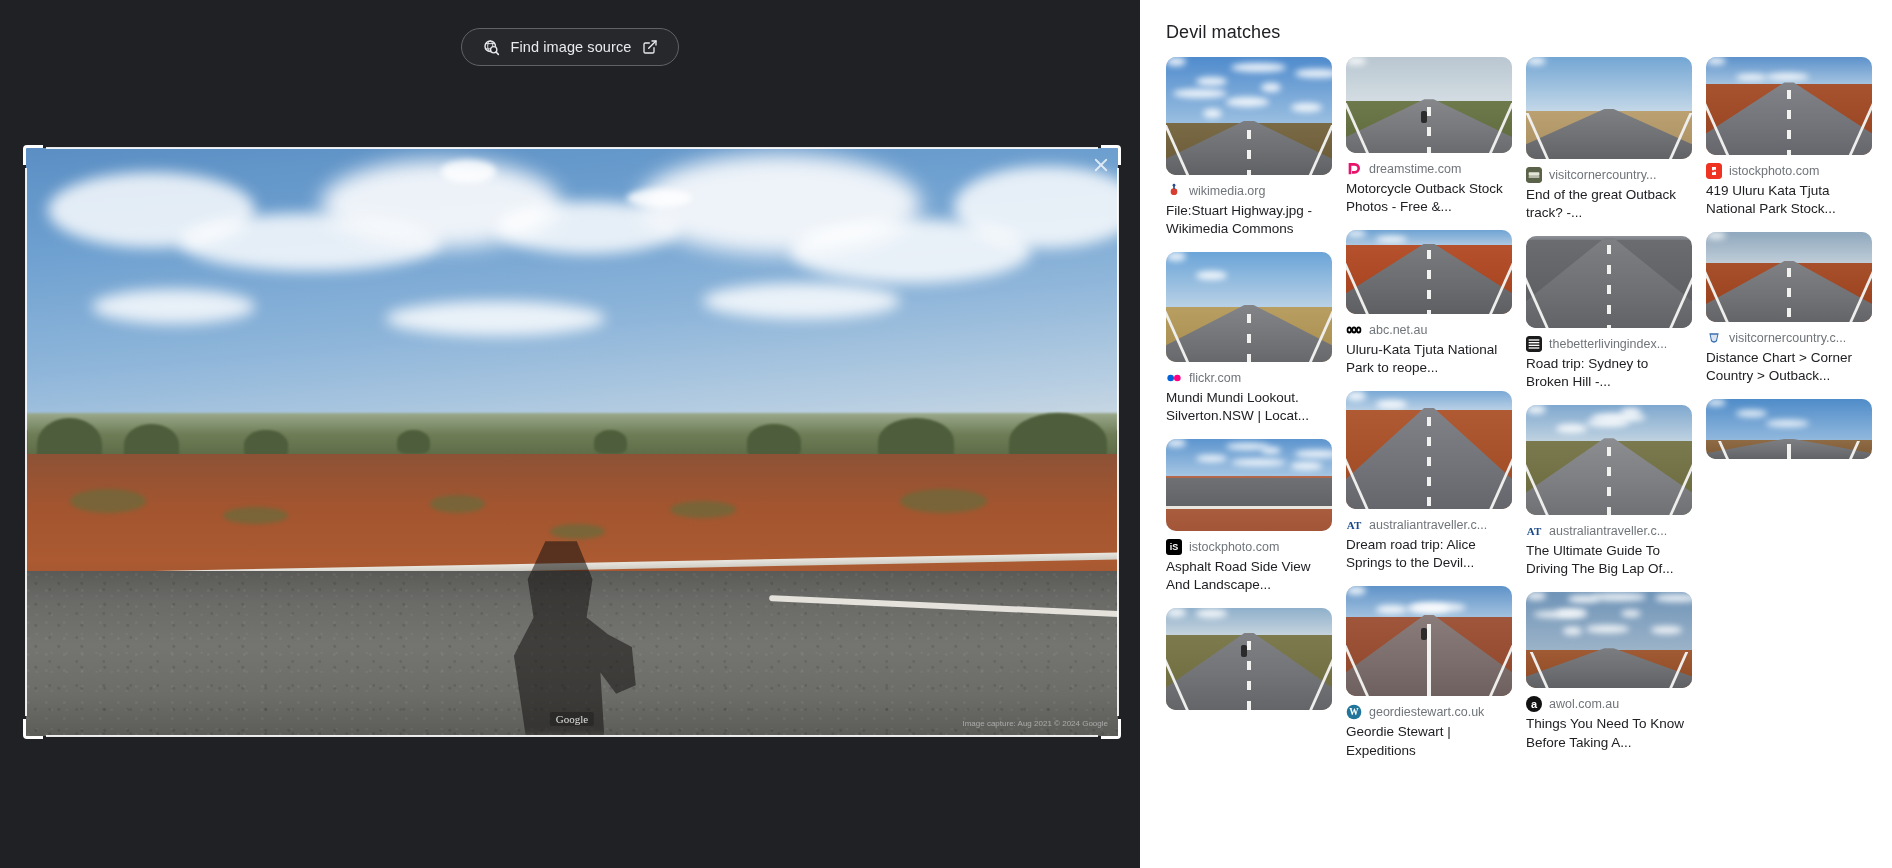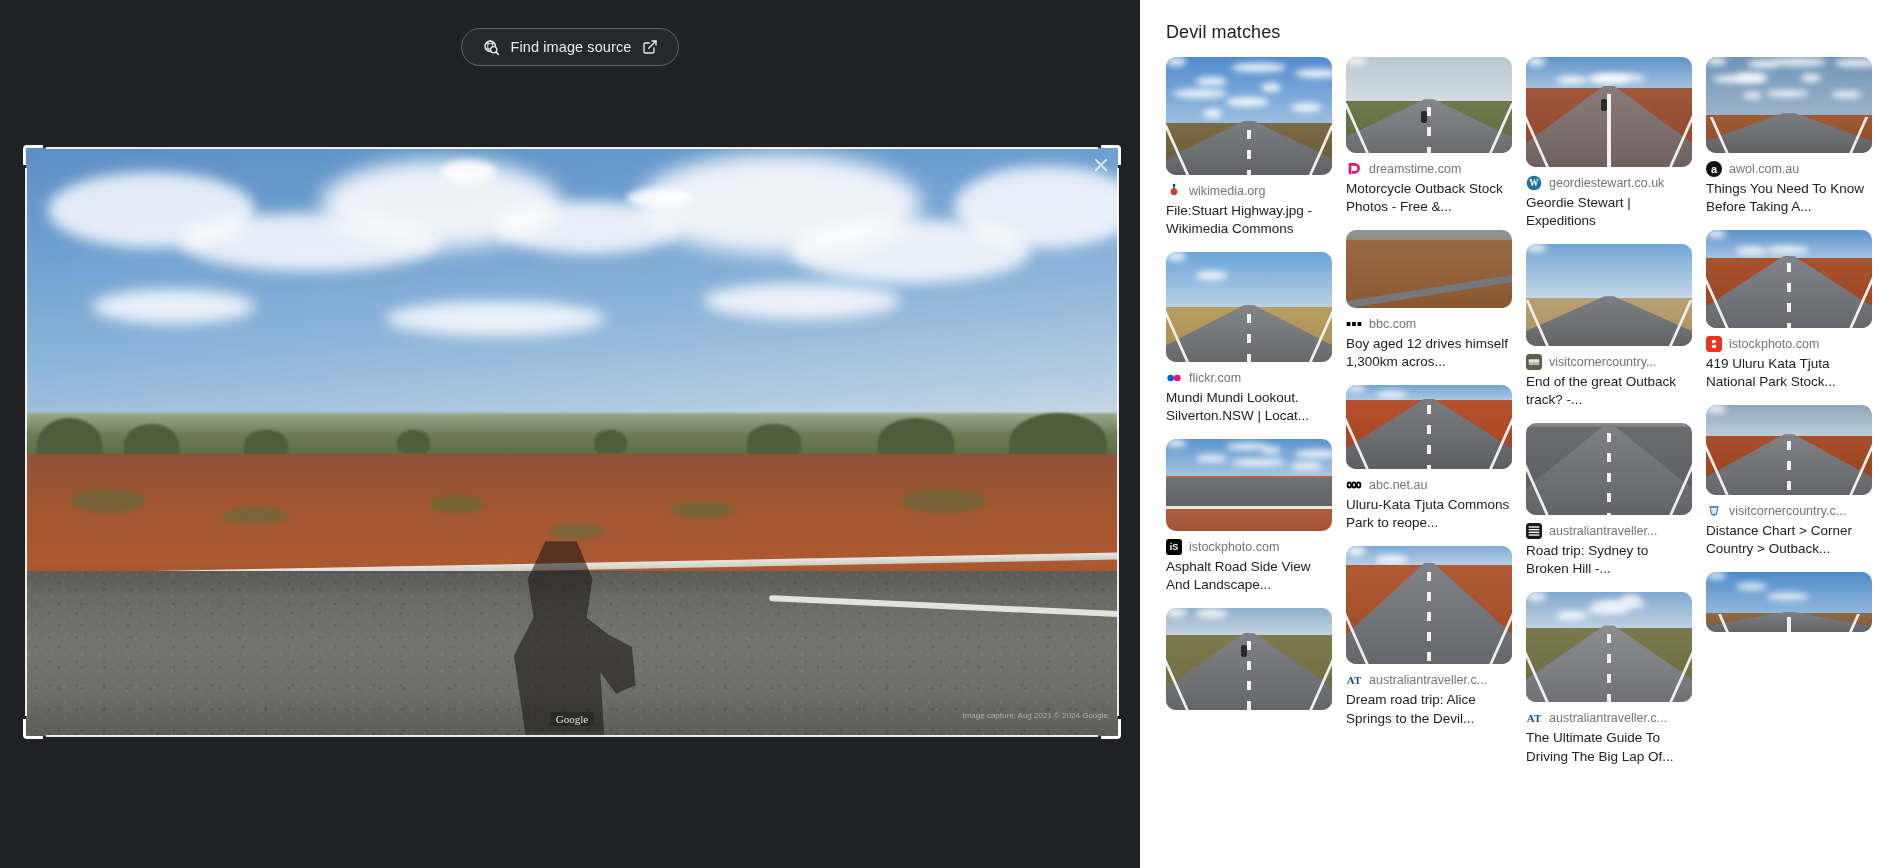--- a/index.html
+++ b/index.html
@@ -105,21 +105,21 @@
     clip-path: polygon(32% 100%, 26% 62%, 36% 44%, 33% 26%, 42% 8%, 58% 8%, 66% 26%, 63% 44%, 74% 52%, 86% 58%, 88% 76%, 78% 80%, 70% 70%, 72% 100%);
   }
   .google-wm {
     position: absolute; left: 50%; transform: translateX(-50%);
     bottom: 10px;
     color: rgba(255,255,255,.85); font-size: 11px;
     font-family: "Liberation Serif", serif;
     background: rgba(0,0,0,.22); padding: 1px 6px; border-radius: 2px;
   }
   .attrib-wm {
-    position: absolute; right: 10px; bottom: 16px;
+    position: absolute; right: 10px; bottom: 8px;
     color: rgba(255,255,255,.45); font-size: 8px;
   }
 
   
   .sel-frame {
     position: absolute; inset: 0; pointer-events: none;
   }
   .sel-corner {
     position: absolute; width: 20px; height: 20px;
     border: 3px solid #ffffff;
@@ -414,36 +414,21 @@
               <div class="sc-centerline" style="height: 48%;"></div>
               <div class="sc-obj" style="left: 45%; top: 56%; width: 6px; height: 12px;"></div>
             </div>
           </div><div class="src-row">
             <span class="favicon" style="background: transparent;">
               <svg width="16" height="16" viewBox="0 0 24 24">
                 <path d="M4 3h9a8 8 0 0 1 0 16H9v-4h4a4 4 0 0 0 0-8H8v13H4z" fill="#e8136b"></path>
               </svg>
             </span>
             <span class="src-name">dreamstime.com</span>
-          </div><div class="card-title">Motorcycle Outback Stock Photos - Free &amp;...</div></div><div class="card"><div class="thumb" style="height: 78px;">
-            <div class="thumb-inner">
-              <div class="sc-sky" style="height: 14%; background: linear-gradient(rgb(138, 147, 160) 0%, rgb(154, 141, 116) 100%);"></div>
-              <div class="sc-ground" style="height: 88%; background: linear-gradient(rgb(154, 106, 69) 0%, rgb(136, 88, 51) 100%);"></div>
-              <div style="position: absolute; left: -10%; bottom: 18%; width: 130%; height: 9%; background: rgb(118, 120, 124); transform: rotate(-9deg); border-radius: 4px;"></div>
-            </div>
-          </div><div class="src-row">
-            <span class="favicon" style="background: transparent;">
-              <svg width="16" height="16" viewBox="0 0 24 24">
-                <rect x="1" y="9" width="5.5" height="6" fill="#000"></rect>
-                <rect x="9.2" y="9" width="5.5" height="6" fill="#000"></rect>
-                <rect x="17.4" y="9" width="5.5" height="6" fill="#000"></rect>
-              </svg>
-            </span>
-            <span class="src-name">bbc.com</span>
-          </div><div class="card-title">Boy aged 12 drives himself 1,300km acros...</div></div><div class="card"><div class="thumb" style="height: 84px;">
+          </div><div class="card-title">Motorcycle Outback Stock Photos - Free &amp;...</div></div><div class="card"><div class="thumb" style="height: 84px;">
             <div class="thumb-inner">
               <div class="sc-sky" style="height: 20%; background: linear-gradient(rgb(111, 163, 212) 0%, rgb(181, 205, 227) 100%);"></div>
               <div class="sc-cloud" style="left: 0%; top: 0%; width: 12%; height: 7px;"></div>
               <div class="sc-cloud" style="left: 18%; top: 7%; width: 19%; height: 7px;"></div>
               <div class="sc-ground" style="height: 82%; background: linear-gradient(rgb(181, 81, 44) 0%, rgb(163, 63, 26) 100%);"></div>
               <div class="sc-road" style="height: 84%; background: linear-gradient(rgb(121, 123, 126) 0%, rgb(107, 109, 112) 55%, rgb(93, 95, 98) 100%);"></div>
               <div class="sc-edgeL" style="height: 80%;"></div>
               <div class="sc-edgeR" style="height: 80%;"></div>
               <div class="sc-centerline" style="height: 76%;"></div>
             </div>
@@ -452,21 +437,21 @@
               <svg width="16" height="16" viewBox="0 0 24 24">
                 <ellipse cx="5" cy="12" rx="4" ry="5.4" fill="#000"></ellipse>
                 <ellipse cx="12" cy="12" rx="4" ry="5.4" fill="#000"></ellipse>
                 <ellipse cx="19" cy="12" rx="4" ry="5.4" fill="#000"></ellipse>
                 <ellipse cx="5" cy="12" rx="1.4" ry="2.2" fill="#fff"></ellipse>
                 <ellipse cx="12" cy="12" rx="1.4" ry="2.2" fill="#fff"></ellipse>
                 <ellipse cx="19" cy="12" rx="1.4" ry="2.2" fill="#fff"></ellipse>
               </svg>
             </span>
             <span class="src-name">abc.net.au</span>
-          </div><div class="card-title">Uluru-Kata Tjuta Commons Park to reope...</div></div><div class="card"><div class="thumb" style="height: 118px;">
+          </div><div class="card-title">Uluru-Kata Tjuta National Park to reope...</div></div><div class="card"><div class="thumb" style="height: 118px;">
             <div class="thumb-inner">
               <div class="sc-sky" style="height: 18%; background: linear-gradient(rgb(122, 169, 214) 0%, rgb(194, 214, 231) 100%);"></div>
               <div class="sc-cloud" style="left: 0%; top: 0%; width: 12%; height: 9.44px;"></div>
               <div class="sc-cloud" style="left: 18%; top: 7%; width: 19%; height: 9.44px;"></div>
               <div class="sc-ground" style="height: 84%; background: linear-gradient(rgb(176, 90, 51) 0%, rgb(158, 72, 33) 100%);"></div>
               <div class="sc-road" style="height: 86%; background: linear-gradient(rgb(128, 130, 136) 0%, rgb(114, 116, 122) 55%, rgb(100, 102, 108) 100%);"></div>
               <div class="sc-edgeL" style="height: 82%;"></div>
               <div class="sc-edgeR" style="height: 82%;"></div>
               <div class="sc-centerline" style="height: 78%;"></div>
             </div>
@@ -525,21 +510,21 @@
           </div><div class="src-row">
             <span class="favicon" style="background: transparent;">
               <svg width="16" height="16" viewBox="0 0 24 24">
                 <rect width="24" height="24" rx="4" fill="#1b1b1b"></rect>
                 <rect x="4" y="5" width="16" height="2" fill="#fff"></rect>
                 <rect x="4" y="9" width="16" height="2" fill="#fff"></rect>
                 <rect x="4" y="13" width="16" height="2" fill="#fff"></rect>
                 <rect x="4" y="17" width="16" height="2" fill="#fff"></rect>
               </svg>
             </span>
-            <span class="src-name">australiantraveller...</span>
+            <span class="src-name">thebetterlivingindex...</span>
           </div><div class="card-title">Road trip: Sydney to Broken Hill -...</div></div><div class="card"><div class="thumb" style="height: 110px;">
             <div class="thumb-inner">
               <div class="sc-sky" style="height: 34%; background: linear-gradient(rgb(127, 168, 207) 0%, rgb(194, 212, 226) 100%);"></div>
               <div class="sc-cloud" style="left: 0%; top: 0%; width: 12%; height: 8.8px;"></div>
               <div class="sc-cloud" style="left: 18%; top: 17%; width: 19%; height: 8.8px;"></div>
               <div class="sc-cloud" style="left: 36%; top: 12%; width: 26%; height: 8.8px;"></div>
               <div class="sc-cloud" style="left: 39%; top: 7%; width: 33%; height: 8.8px;"></div>
               <div class="sc-cloud" style="left: 57%; top: 2%; width: 12%; height: 8.8px;"></div>
               <div class="sc-ground" style="height: 68%; background: linear-gradient(rgb(123, 122, 78) 0%, rgb(105, 104, 60) 100%);"></div>
               <div class="sc-road" style="height: 70%; background: linear-gradient(rgb(139, 141, 145) 0%, rgb(125, 127, 131) 55%, rgb(111, 113, 117) 100%);"></div>

